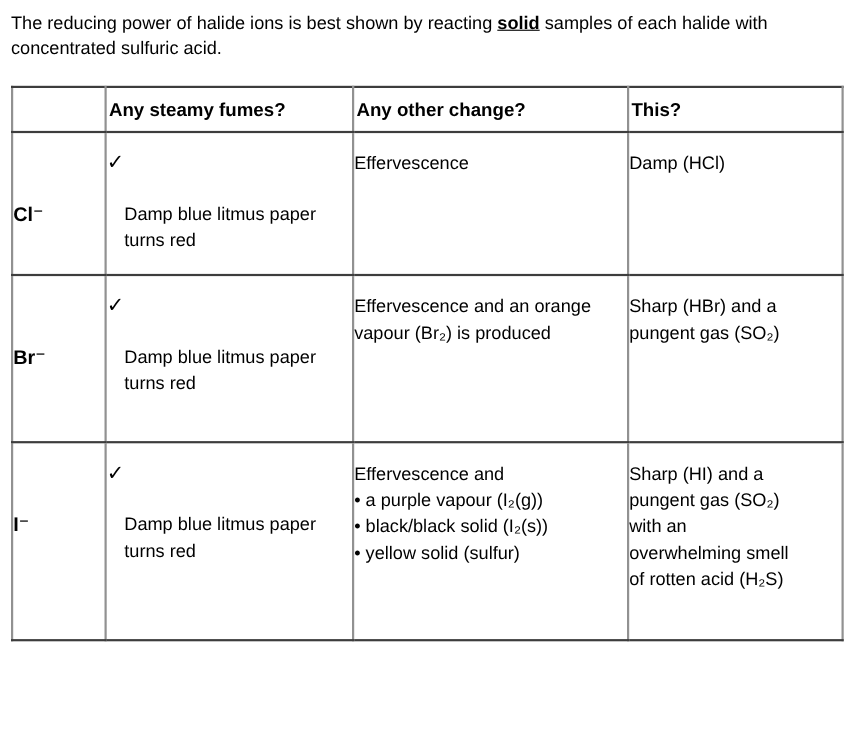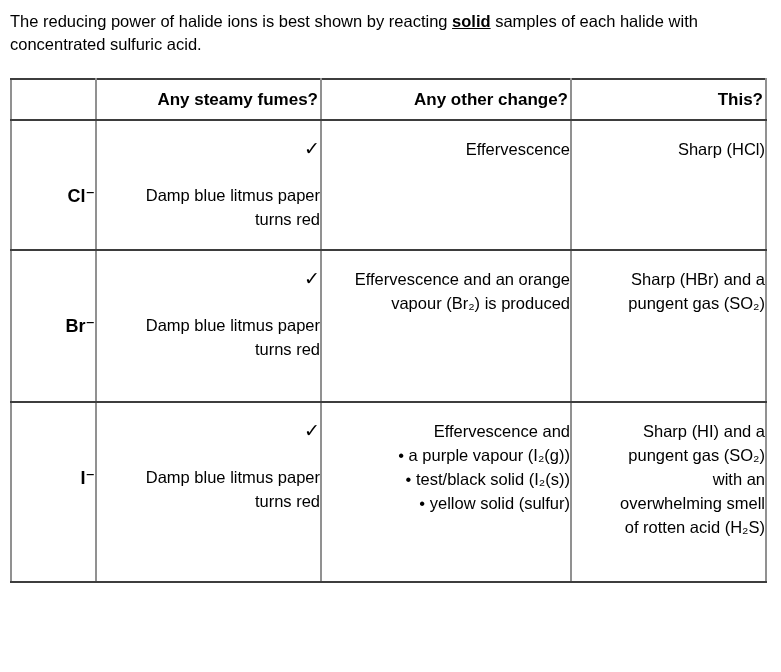--- a/index.html
+++ b/index.html
@@ -29,21 +29,21 @@
     table-layout: fixed;
     width: 755px;
     margin: 22px 0 0 10px;
     font-size: 16.5px;
   }
   .halide-table th, .halide-table td {
     border-left: 2px solid #919191;
     border-right: 2px solid #919191;
     border-top: 2px solid #3d3d3d;
     border-bottom: 2px solid #3d3d3d;
-    text-align: right;
+    text-align: left;
     vertical-align: top;
   }
   .halide-table th {
     font-size: 17px;
     font-weight: bold;
     vertical-align: middle;
     padding: 4px 2px;
   }
   tr.header-row { height: 41px; }
   tr.row-cl { height: 130px; }
@@ -92,21 +92,21 @@
         <div class="check">✓</div>
         <div class="litmus">
           <div class="line">Damp blue litmus paper</div>
           <div class="line">turns red</div>
         </div>
       </td>
       <td class="content-cell">
         <div class="line">Effervescence</div>
       </td>
       <td class="content-cell">
-        <div class="line">Sharp (HCl)</div>
+        <div class="line">Damp (HCl)</div>
       </td>
     </tr>
 
     <tr class="row-br">
       <td class="ion-cell">Br⁻</td>
       <td class="content-cell">
         <div class="check">✓</div>
         <div class="litmus">
           <div class="line">Damp blue litmus paper</div>
           <div class="line">turns red</div>
@@ -127,21 +127,21 @@
       <td class="content-cell">
         <div class="check">✓</div>
         <div class="litmus">
           <div class="line">Damp blue litmus paper</div>
           <div class="line">turns red</div>
         </div>
       </td>
       <td class="content-cell">
         <div class="line">Effervescence and</div>
         <div class="line">• a purple vapour (I₂(g))</div>
-        <div class="line">• test/black solid (I₂(s))</div>
+        <div class="line">• black/black solid (I₂(s))</div>
         <div class="line">• yellow solid (sulfur)</div>
       </td>
       <td class="content-cell">
         <div class="line">Sharp (HI) and a</div>
         <div class="line">pungent gas (SO₂)</div>
         <div class="line">with an</div>
         <div class="line">overwhelming smell</div>
         <div class="line">of rotten acid (H₂S)</div>
       </td>
     </tr>

